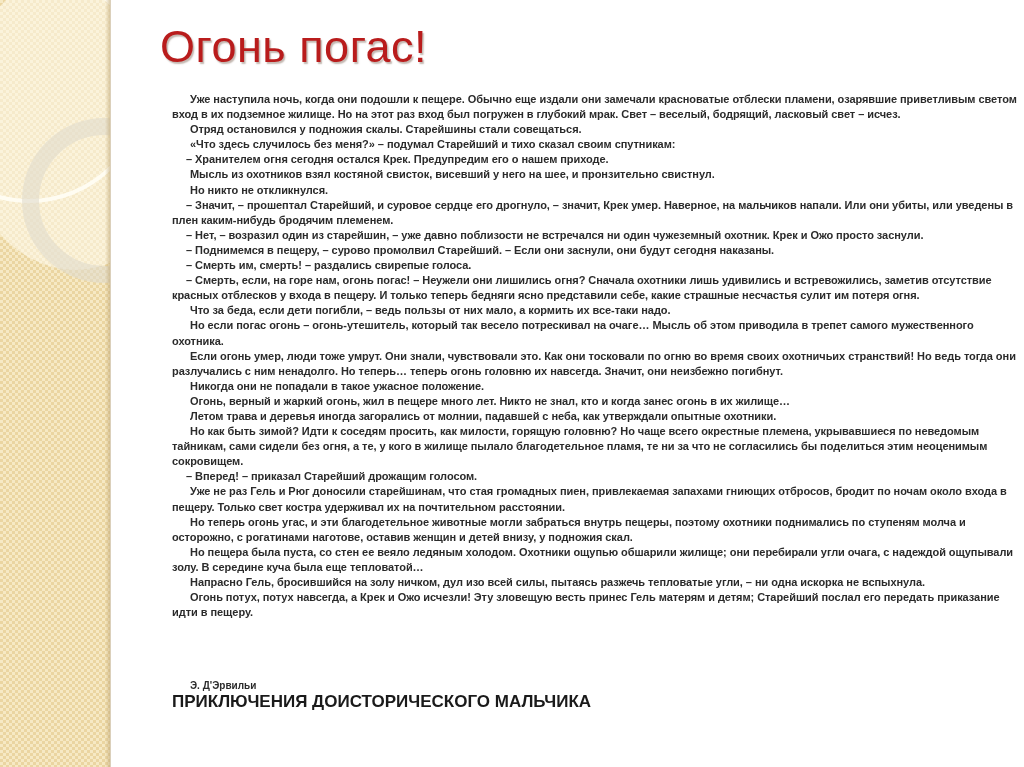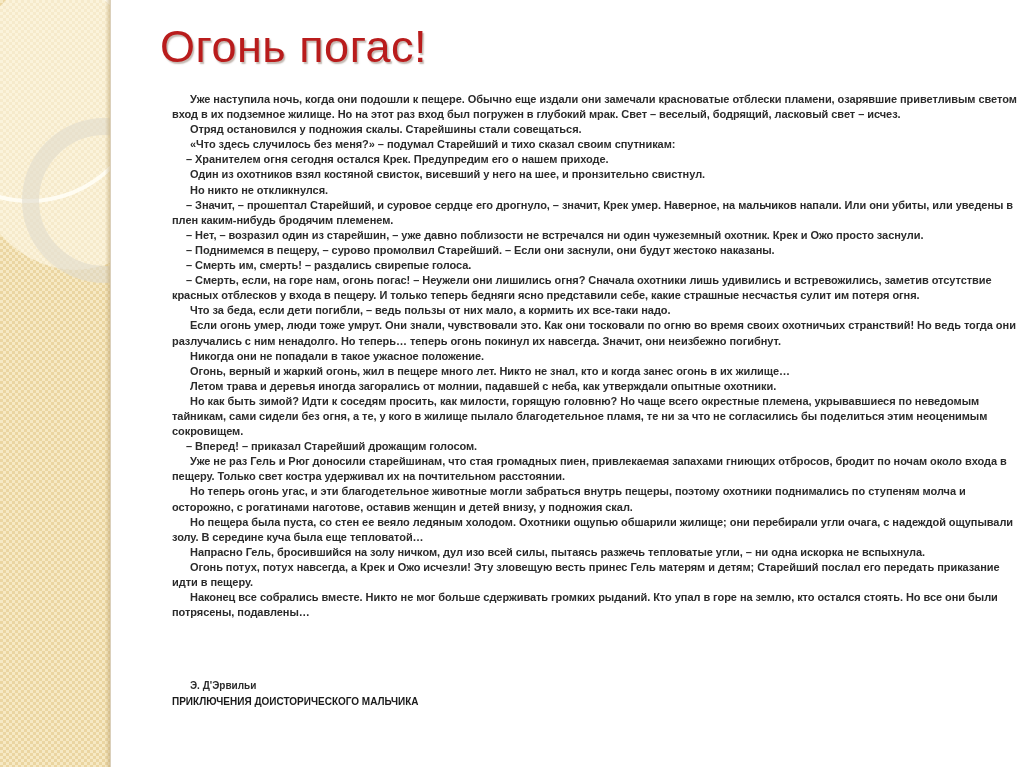--- a/index.html
+++ b/index.html
@@ -125,21 +125,21 @@
   .credit-author {
     margin: 0;
     font-size: 10px;
     font-weight: bold;
     color: #2b2b2b;
     line-height: 15.5px;
     text-indent: 18px;
   }
   .credit-work {
     margin: 0;
-    font-size: 10px;
+    font-size: 17px;
     font-weight: bold;
     color: #1a1a1a;
     line-height: 16px;
   }
 </style>
 </head>
 <body>
 
 <div id="deco-band">
   <div id="deco-texture"></div>
@@ -150,38 +150,38 @@
 </div>
 <div id="deco-edge-line"></div>
 
 <h1 id="slide-title">Огонь погас!</h1>
 
 <div id="body-block">
     <p class="para">Уже наступила ночь, когда они подошли к пещере. Обычно еще издали они замечали красноватые отблески пламени, озарявшие приветливым светом вход в их подземное жилище. Но на этот раз вход был погружен в глубокий мрак. Свет – веселый, бодрящий, ласковый свет – исчез.</p>
     <p class="para">Отряд остановился у подножия скалы. Старейшины стали совещаться.</p>
     <p class="para">«Что здесь случилось без меня?» – подумал Старейший и тихо сказал своим спутникам:</p>
     <p class="para dash">– Хранителем огня сегодня остался Крек. Предупредим его о нашем приходе.</p>
-    <p class="para">Один из охотников взял костяной свисток, висевший у него на шее, и пронзительно свистнул.</p>
+    <p class="para">Мысль из охотников взял костяной свисток, висевший у него на шее, и пронзительно свистнул.</p>
     <p class="para">Но никто не откликнулся.</p>
     <p class="para dash">– Значит, – прошептал Старейший, и суровое сердце его дрогнуло, – значит, Крек умер. Наверное, на мальчиков напали. Или они убиты, или уведены в плен каким-нибудь бродячим племенем.</p>
     <p class="para dash">– Нет, – возразил один из старейшин, – уже давно поблизости не встречался ни один чужеземный охотник. Крек и Ожо просто заснули.</p>
-    <p class="para dash">– Поднимемся в пещеру, – сурово промолвил Старейший. – Если они заснули, они будут жестоко наказаны.</p>
+    <p class="para dash">– Поднимемся в пещеру, – сурово промолвил Старейший. – Если они заснули, они будут сегодня наказаны.</p>
     <p class="para dash">– Смерть им, смерть! – раздались свирепые голоса.</p>
     <p class="para dash">– Смерть, если, на горе нам, огонь погас! – Неужели они лишились огня? Сначала охотники лишь удивились и встревожились, заметив отсутствие красных отблесков у входа в пещеру. И только теперь бедняги ясно представили себе, какие страшные несчастья сулит им потеря огня.</p>
     <p class="para">Что за беда, если дети погибли, – ведь пользы от них мало, а кормить их все-таки надо.</p>
-    <p class="para">Если огонь умер, люди тоже умрут. Они знали, чувствовали это. Как они тосковали по огню во время своих охотничьих странствий! Но ведь тогда они разлучались с ним ненадолго. Но теперь… теперь огонь покинул их навсегда. Значит, они неизбежно погибнут.</p>
+    <p class="para">Но если погас огонь – огонь-утешитель, который так весело потрескивал на очаге… Мысль об этом приводила в трепет самого мужественного охотника.</p>
+    <p class="para">Если огонь умер, люди тоже умрут. Они знали, чувствовали это. Как они тосковали по огню во время своих охотничьих странствий! Но ведь тогда они разлучались с ним ненадолго. Но теперь… теперь огонь головню их навсегда. Значит, они неизбежно погибнут.</p>
     <p class="para">Никогда они не попадали в такое ужасное положение.</p>
     <p class="para">Огонь, верный и жаркий огонь, жил в пещере много лет. Никто не знал, кто и когда занес огонь в их жилище…</p>
     <p class="para">Летом трава и деревья иногда загорались от молнии, падавшей с неба, как утверждали опытные охотники.</p>
     <p class="para">Но как быть зимой? Идти к соседям просить, как милости, горящую головню? Но чаще всего окрестные племена, укрывавшиеся по неведомым тайникам, сами сидели без огня, а те, у кого в жилище пылало благодетельное пламя, те ни за что не согласились бы поделиться этим неоценимым сокровищем.</p>
     <p class="para dash">– Вперед! – приказал Старейший дрожащим голосом.</p>
     <p class="para">Уже не раз Гель и Рюг доносили старейшинам, что стая громадных пиен, привлекаемая запахами гниющих отбросов, бродит по ночам около входа в пещеру. Только свет костра удерживал их на почтительном расстоянии.</p>
     <p class="para">Но теперь огонь угас, и эти благодетельное животные могли забраться внутрь пещеры, поэтому охотники поднимались по ступеням молча и осторожно, с рогатинами наготове, оставив женщин и детей внизу, у подножия скал.</p>
     <p class="para">Но пещера была пуста, со стен ее веяло ледяным холодом. Охотники ощупью обшарили жилище; они перебирали угли очага, с надеждой ощупывали золу. В середине куча была еще тепловатой…</p>
     <p class="para">Напрасно Гель, бросившийся на золу ничком, дул изо всей силы, пытаясь разжечь тепловатые угли, – ни одна искорка не вспыхнула.</p>
     <p class="para">Огонь потух, потух навсегда, а Крек и Ожо исчезли! Эту зловещую весть принес Гель матерям и детям; Старейший послал его передать приказание идти в пещеру.</p>
-    <p class="para">Наконец все собрались вместе. Никто не мог больше сдерживать громких рыданий. Кто упал в горе на землю, кто остался стоять. Но все они были потрясены, подавлены…</p>
   </div>
 
 <div id="credit-block">
   <p class="credit-author">Э. Д'Эрвильи</p>
   <p class="credit-work">ПРИКЛЮЧЕНИЯ ДОИСТОРИЧЕСКОГО МАЛЬЧИКА</p>
 </div>
 
 </body></html>

